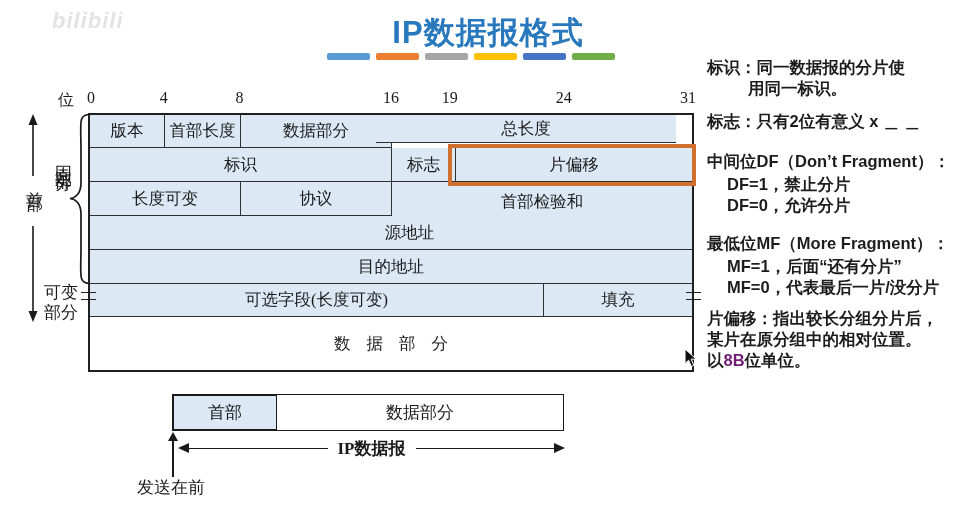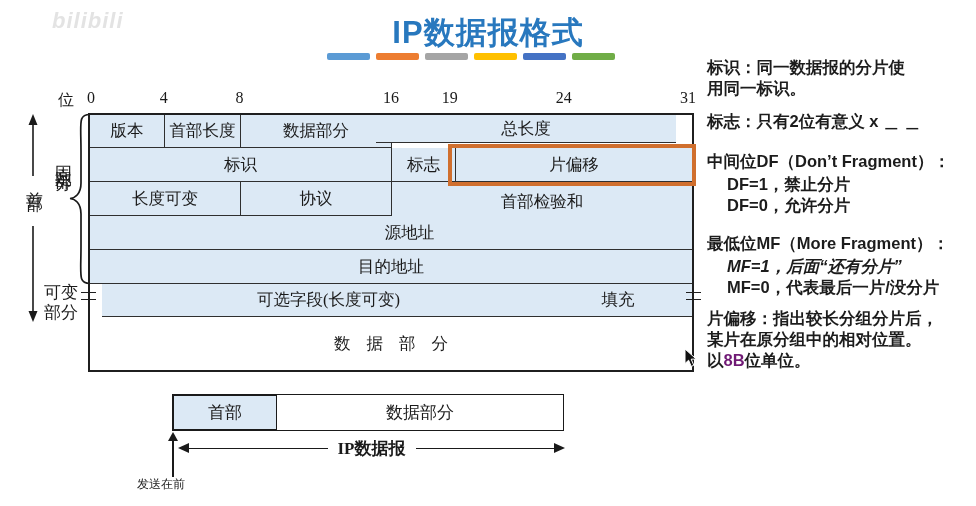--- a/index.html
+++ b/index.html
@@ -49,21 +49,21 @@
     display:flex;align-items:center;}
   .aline{flex:1;height:0;border-top:1.6px solid #1a1a1a;}
   .alabel{margin:0 10px;font-size:17px;font-weight:bold;white-space:nowrap;
     font-family:"Liberation Serif","DejaVu Serif",serif;}
   .tri{width:0;height:0;}
   .tri.left{border-top:5px solid transparent;border-bottom:5px solid transparent;border-right:11px solid #1a1a1a;}
   .tri.right{border-top:5px solid transparent;border-bottom:5px solid transparent;border-left:11px solid #1a1a1a;}
   .upline{position:absolute;left:172px;top:440px;width:1.6px;height:37px;background:#1a1a1a;}
   .uptri{position:absolute;left:168px;top:432px;width:0;height:0;
     border-left:5px solid transparent;border-right:5px solid transparent;border-bottom:9px solid #1a1a1a;}
-  .sentfirst{position:absolute;left:137px;top:476px;font-size:12px;
+  .sentfirst{position:absolute;left:137px;top:476px;font-size:17px;
     font-family:"Liberation Serif","DejaVu Serif",serif;}
   
   .notes{position:absolute;left:707px;top:50px;width:270px;font-size:16.5px;
     font-weight:600;line-height:21px;color:#1c1c1c;}
   .note{position:absolute;white-space:nowrap;}
   .indent{left:20px;}
   .red{font-weight:bold;}
   .spaced{letter-spacing:16px;text-indent:16px;}
   
   .cursor{position:absolute;left:684px;top:348px;z-index:9;}
@@ -127,21 +127,21 @@
     <div class="hl-box" style="border-color: rgb(208, 111, 46);"></div>
 
     <div class="cell" style="left:0;top:67px;width:151px;height:34px;">长度可变</div>
     <div class="cell" style="left:151px;top:67px;width:151px;height:34px;">协议</div>
     <div class="cell last" style="left:302px;top:67px;width:300px;height:40px;">首部检验和</div>
 
     <div class="cell last" style="left:0;top:101px;width:602px;height:34px;padding-left:37px;">源地址</div>
 
     <div class="cell last" style="left:0;top:135px;width:602px;height:34px;">目的地址</div>
 
-    <div class="cell" style="left:12px;top:169px;width:454px;height:33px;">可选字段(长度可变)</div>
+    <div class="cell" style="left:0;top:169px;width:454px;height:33px;">可选字段(长度可变)</div>
     <div class="cell last" style="left:454px;top:169px;width:148px;height:33px;">填充</div>
 
     <div class="cell last white spaced" style="left:0;top:202px;width:602px;height:53px;">数据部分</div>
   </div>
 
   <div class="brk" style="left:81px;top:292px;"></div>
   <div class="brk" style="left:686px;top:292px;"></div>
 
   <div class="bbox hdrbox">首部</div>
   <div class="bbox datbox">数据部分</div>
@@ -151,27 +151,27 @@
     <div class="alabel">IP数据报</div>
     <div class="aline"></div>
     <div class="tri right"></div>
   </div>
   <div class="upline"></div>
   <div class="uptri"></div>
   <div class="sentfirst">发送在前</div>
 
   <div class="notes">
     <div class="note" style="top:7px;">标识：同一数据报的分片使</div>
-    <div class="note" style="top:28px;">用同一标识。</div>
+    <div class="note" style="top:28px;margin-left:41px;">用同一标识。</div>
     <div class="note" style="top:61px;">标志：只有2位有意义 x ＿ ＿</div>
     <div class="note" style="top:101px;">中间位DF（Don’t Fragment）：</div>
     <div class="note indent" style="top:124px;">DF=1，禁止分片</div>
     <div class="note indent" style="top:145px;">DF=0，允许分片</div>
     <div class="note" style="top:183px;">最低位MF（More Fragment）：</div>
-    <div class="note indent" style="top:206px;font-style:italic;">MF=1，后面“还有分片”</div>
+    <div class="note indent" style="top:206px;">MF=1，后面“还有分片”</div>
     <div class="note indent" style="top:227px;">MF=0，代表最后一片/没分片</div>
     <div class="note" style="top:258px;">片偏移：指出较长分组分片后，</div>
     <div class="note" style="top:279px;">某片在原分组中的相对位置。</div>
     <div class="note" style="top:300px;"><span>以</span><span class="red" style="color: #701a75;">8B</span><span>位单位。</span></div>
   </div>
 
   <svg class="cursor" width="14" height="20">
     <path d="M1,1 L1,15.5 L4.6,12.2 L7.2,18.4 L9.8,17.3 L7.2,11.2 L12.2,11 Z" fill="#111" stroke="#fff" stroke-width="1"></path>
   </svg>
 

